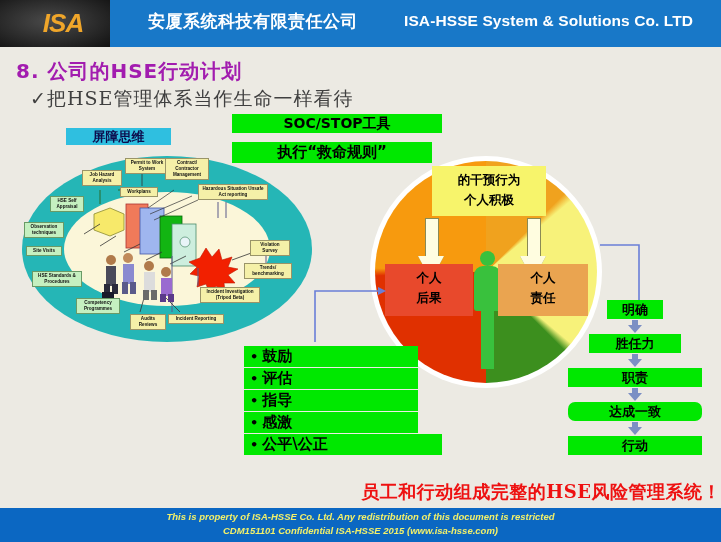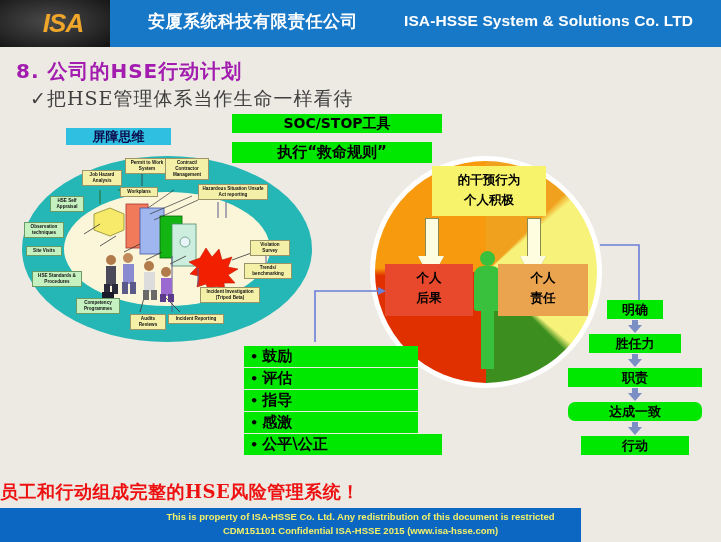--- a/index.html
+++ b/index.html
@@ -98,26 +98,26 @@
   .flow{position:absolute;left:560px;top:300px;width:150px;}
   .fbox{background:#00e800;color:#000;font-weight:bold;font-size:13px;
     font-family:"DejaVu Sans","Liberation Sans",sans-serif;
     text-align:center;line-height:19px;height:19px;margin:0 auto;}
   .farrow{width:14px;height:13px;margin:1px auto;position:relative;}
   .farrow .fs{position:absolute;left:4px;top:0;width:6px;height:6px;background:#7b8fc4;}
   .farrow .ft{position:absolute;left:0;top:5px;width:0;height:0;
     border-left:7px solid transparent;border-right:7px solid transparent;border-top:8px solid #7b8fc4;}
 
   
-  .redline{position:absolute;left:0;top:480px;width:721px;text-align:left;
+  .redline{position:absolute;left:0;top:480px;width:721px;text-align:right;
     color:#ee1111;font-weight:bold;font-size:18px;letter-spacing:0.5px;
     font-family:"DejaVu Serif","Liberation Serif",serif;}
 
   
-  .footer{position:absolute;left:0;top:508px;width:581px;height:34px;background:#0b67c2;}
+  .footer{position:absolute;left:0;top:508px;width:721px;height:34px;background:#0b67c2;font-style:italic;}
   .footer-l1{position:absolute;left:0;top:3px;width:721px;text-align:center;color:#f2f06a;font-size:9.5px;font-weight:bold;
     font-family:"Liberation Sans",sans-serif;}
   .footer-l2{position:absolute;left:0;top:17px;width:721px;text-align:center;color:#f2f06a;font-size:9.5px;font-weight:bold;
     font-family:"Liberation Sans",sans-serif;}
 </style>
 </head>
 <body>
 
 <div class="slide">
 
@@ -283,21 +283,21 @@
     <div class="fbox" style="width:134px;">职责</div>
     <div class="farrow">
         <div class="fs"></div>
         <div class="ft"></div>
       </div>
     <div class="fbox" style="width:134px;border-radius:7px;">达成一致</div>
     <div class="farrow">
         <div class="fs"></div>
         <div class="ft"></div>
       </div>
-    <div class="fbox" style="width:108px;">行动</div>
+    <div class="fbox" style="width:134px;">行动</div>
   </div>
 
   <div class="redline">员工和行动组成完整的HSE风险管理系统！</div>
 
   <div class="footer">
     <div class="footer-l1">This is property of ISA-HSSE Co. Ltd. Any redistribution of this document is restricted</div>
     <div class="footer-l2">CDM151101 Confidential   ISA-HSSE 2015  (www.isa-hsse.com)</div>
   </div>
 
 </div>

